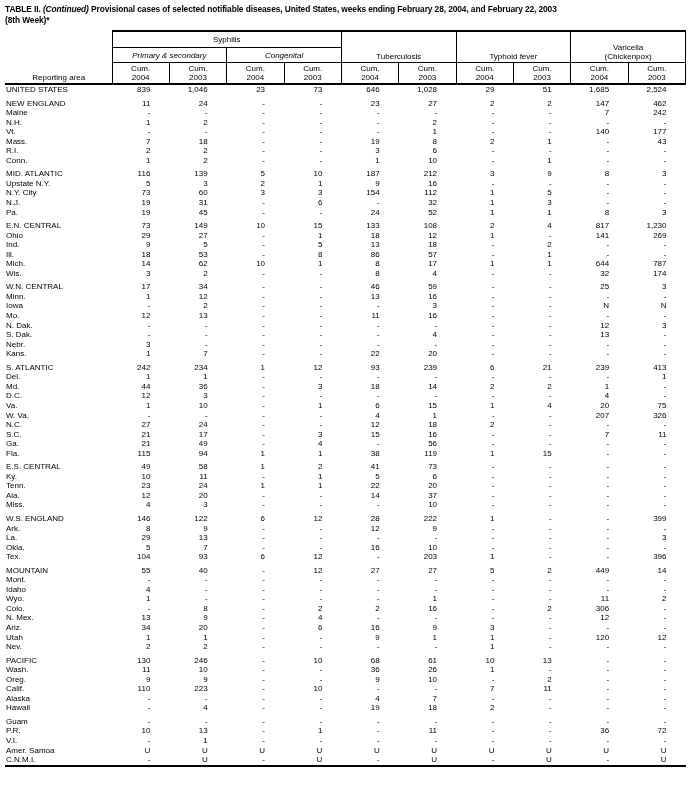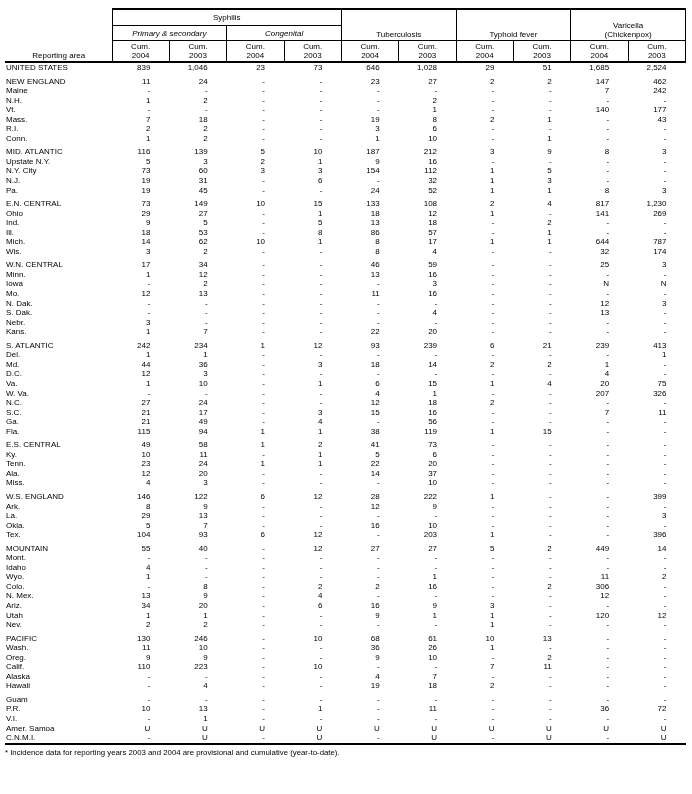--- a/index.html
+++ b/index.html
@@ -63,20 +63,24 @@
 
   .footnotes { font-size: 7.8px; line-height: 9.5px; margin-top: 3px; }
   .fn-u { margin-left: 14px; }
   .fn-dash { margin-left: 19px; }
 </style>
 </head>
 <body>
 
 <div class="page">
 
+  <div class="title">
+    <div class="line1"><span>TABLE II.</span><span class="i"> (Continued)</span><span> Provisional cases of selected notifiable diseases, United States, weeks ending February 28, 2004, and February 22, 2003</span></div>
+    <div class="line2">(8th Week)*</div>
+  </div>
 
   <table class="report">
     <colgroup>
       <col class="c-area">
       <col>
         <col>
         <col>
         <col>
         <col>
         <col>
@@ -1020,16 +1024,15 @@
           <td class="num">U</td>
           <td class="num">-</td>
           <td class="num">U</td>
           <td class="num">-</td>
           <td class="num">U</td>
         </tr>
       </tbody>
   </table>
 
   <div class="footnotes">
-    <div>* Incidence data for reporting years 2003 and 2004 are provisional and cumulative (year-to-date).</div>
   </div>
 
 </div>
 
 </body></html>

